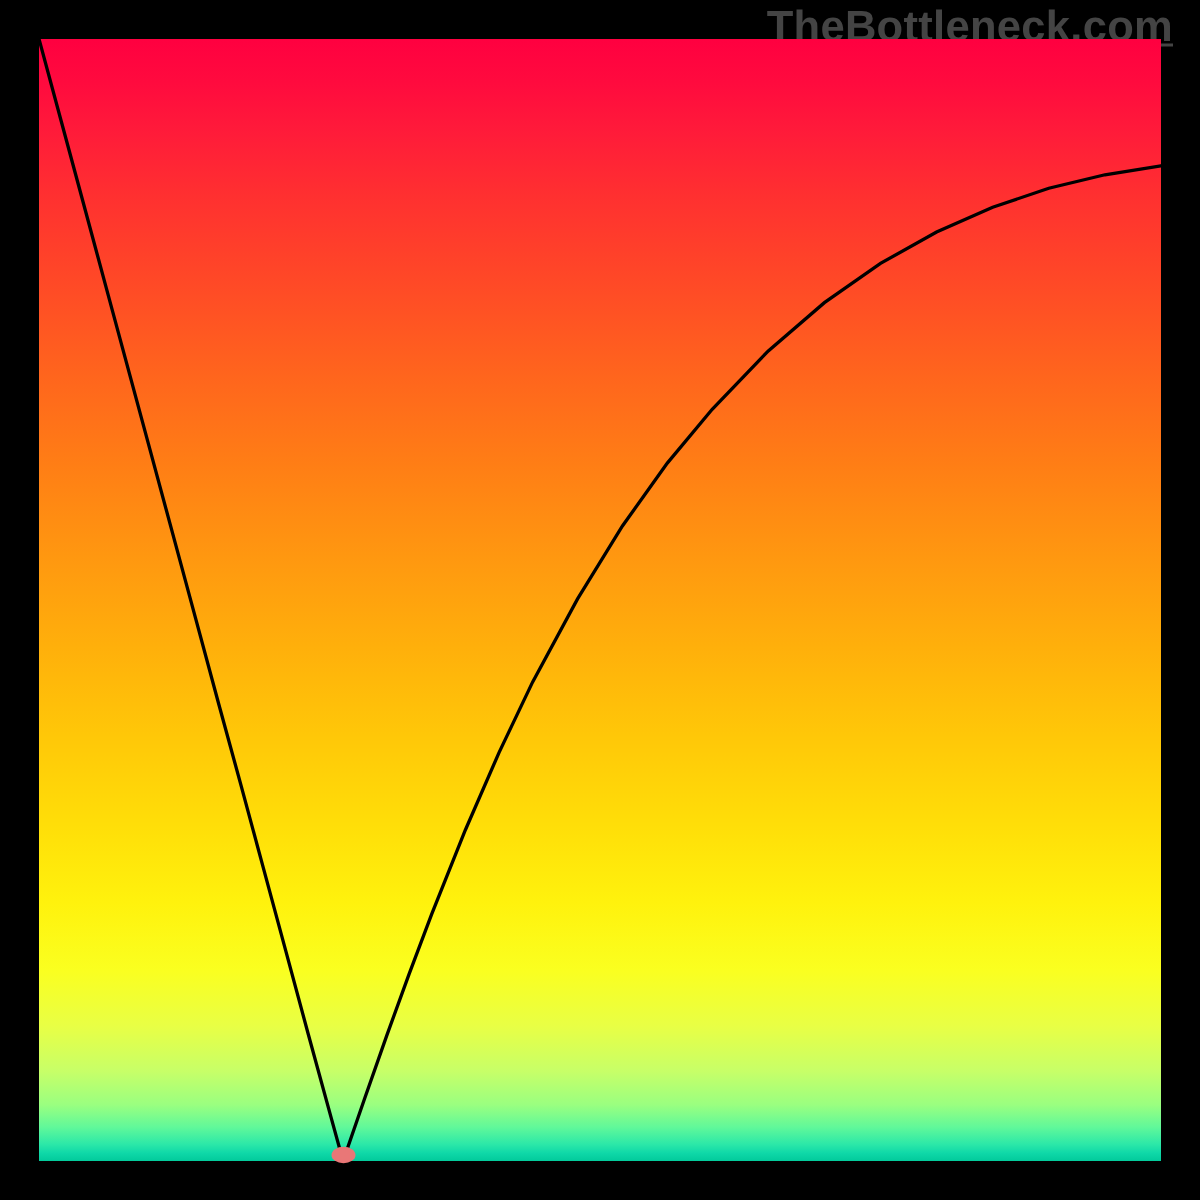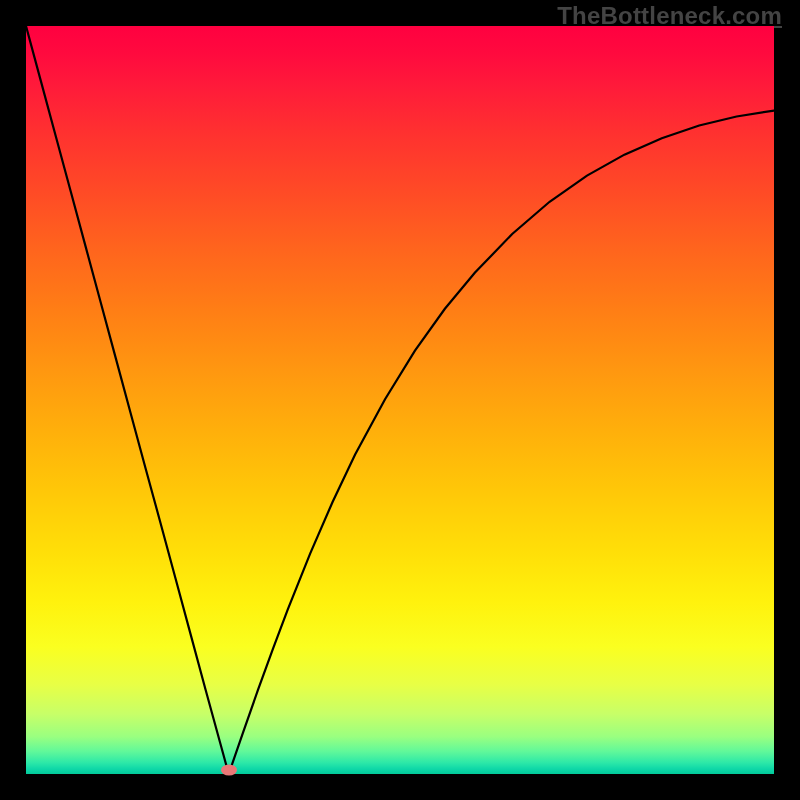--- a/index.html
+++ b/index.html
@@ -15,21 +15,21 @@
     position: relative;
     width: 800px;
     height: 800px;
     background: #000;
   }
   .watermark {
     position: absolute;
     top: 2px;
     right: 18px;
     color: #444;
-    font-size: 24px;
+    font-size: 29px;
     font-weight: 600;
     letter-spacing: 0.2px;
     user-select: none;
     text-decoration: underline;
   }
   .plot-area {
     position: absolute;
     left: 26px;
     top: 26px;
     width: 748px;

